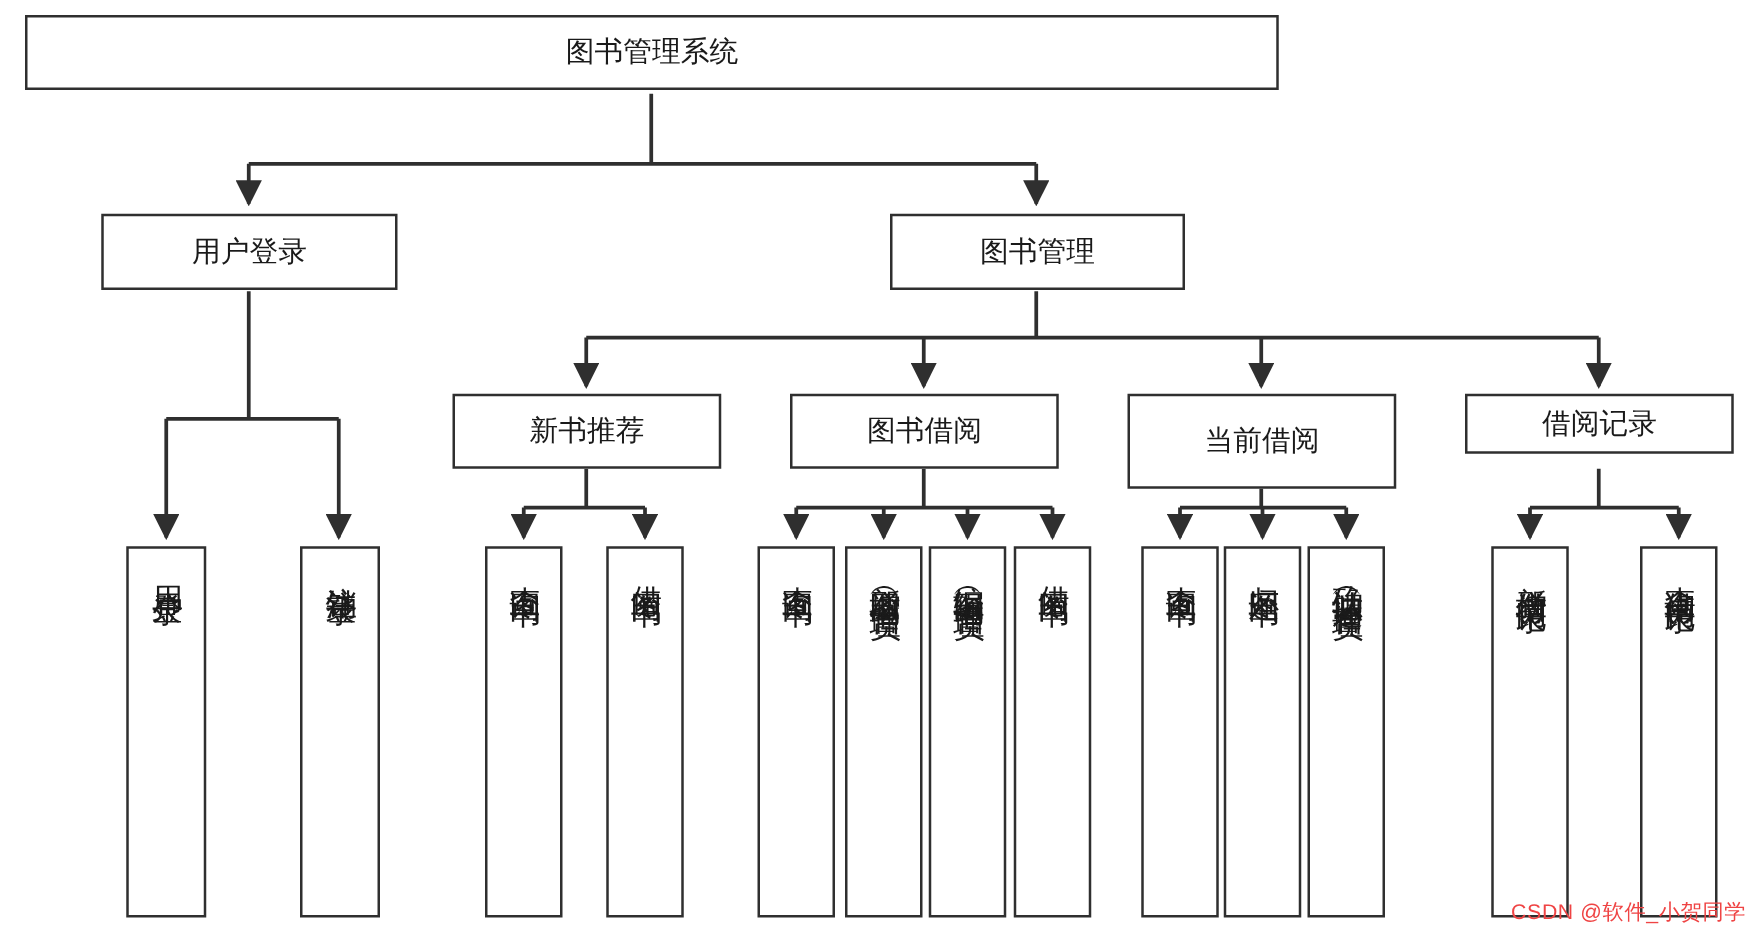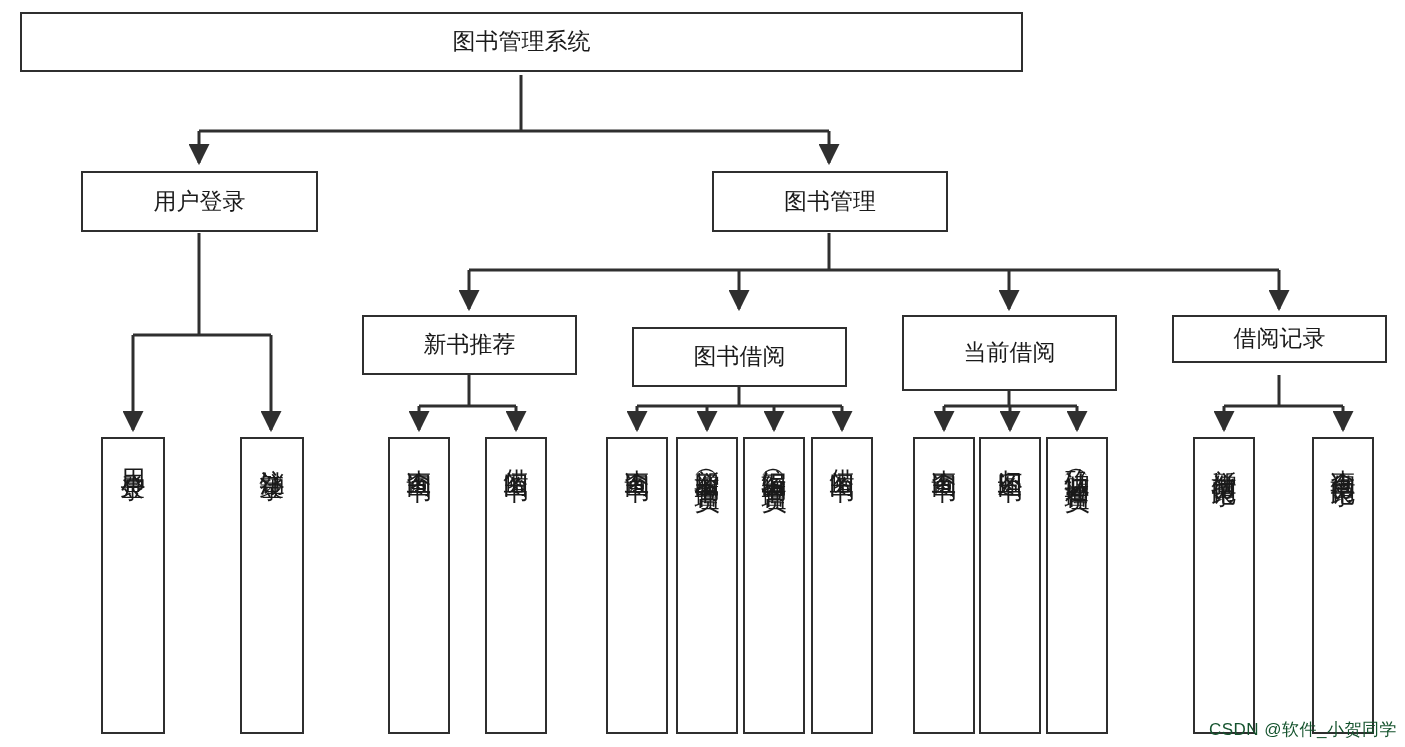--- a/index.html
+++ b/index.html
@@ -59,21 +59,21 @@
     text-orientation: upright;
     font-size: 25px;
     letter-spacing: 3px;
     line-height: 1;
   }
   #watermark {
     position: absolute;
     right: 8px;
     bottom: 6px;
     font-size: 17px;
-    color: #14532d;
+    color: #ef4444;
     letter-spacing: 0.5px;
     white-space: pre;
     user-select: none;
   }
 </style>
 </head>
 <body>
 
 <div id="diagram-root">
 
@@ -148,21 +148,21 @@
   </div>
 
   <div class="node horizontal" style="left:362px; top:315px; width:215px; height:60px;">
     <span class="node-label">新书推荐</span>
   </div>
 
   <div class="node horizontal" style="left:712px; top:171px; width:236px; height:61px;">
     <span class="node-label">图书管理</span>
   </div>
 
-  <div class="node horizontal" style="left:632px; top:315px; width:215px; height:60px;margin-top:12px;">
+  <div class="node horizontal" style="left:632px; top:315px; width:215px; height:60px;">
     <span class="node-label">图书借阅</span>
   </div>
 
   <div class="node horizontal" style="left:902px; top:315px; width:215px; height:76px;">
     <span class="node-label">当前借阅</span>
   </div>
 
   <div class="node horizontal" style="left:1172px; top:315px; width:215px; height:48px;">
     <span class="node-label">借阅记录</span>
   </div>

